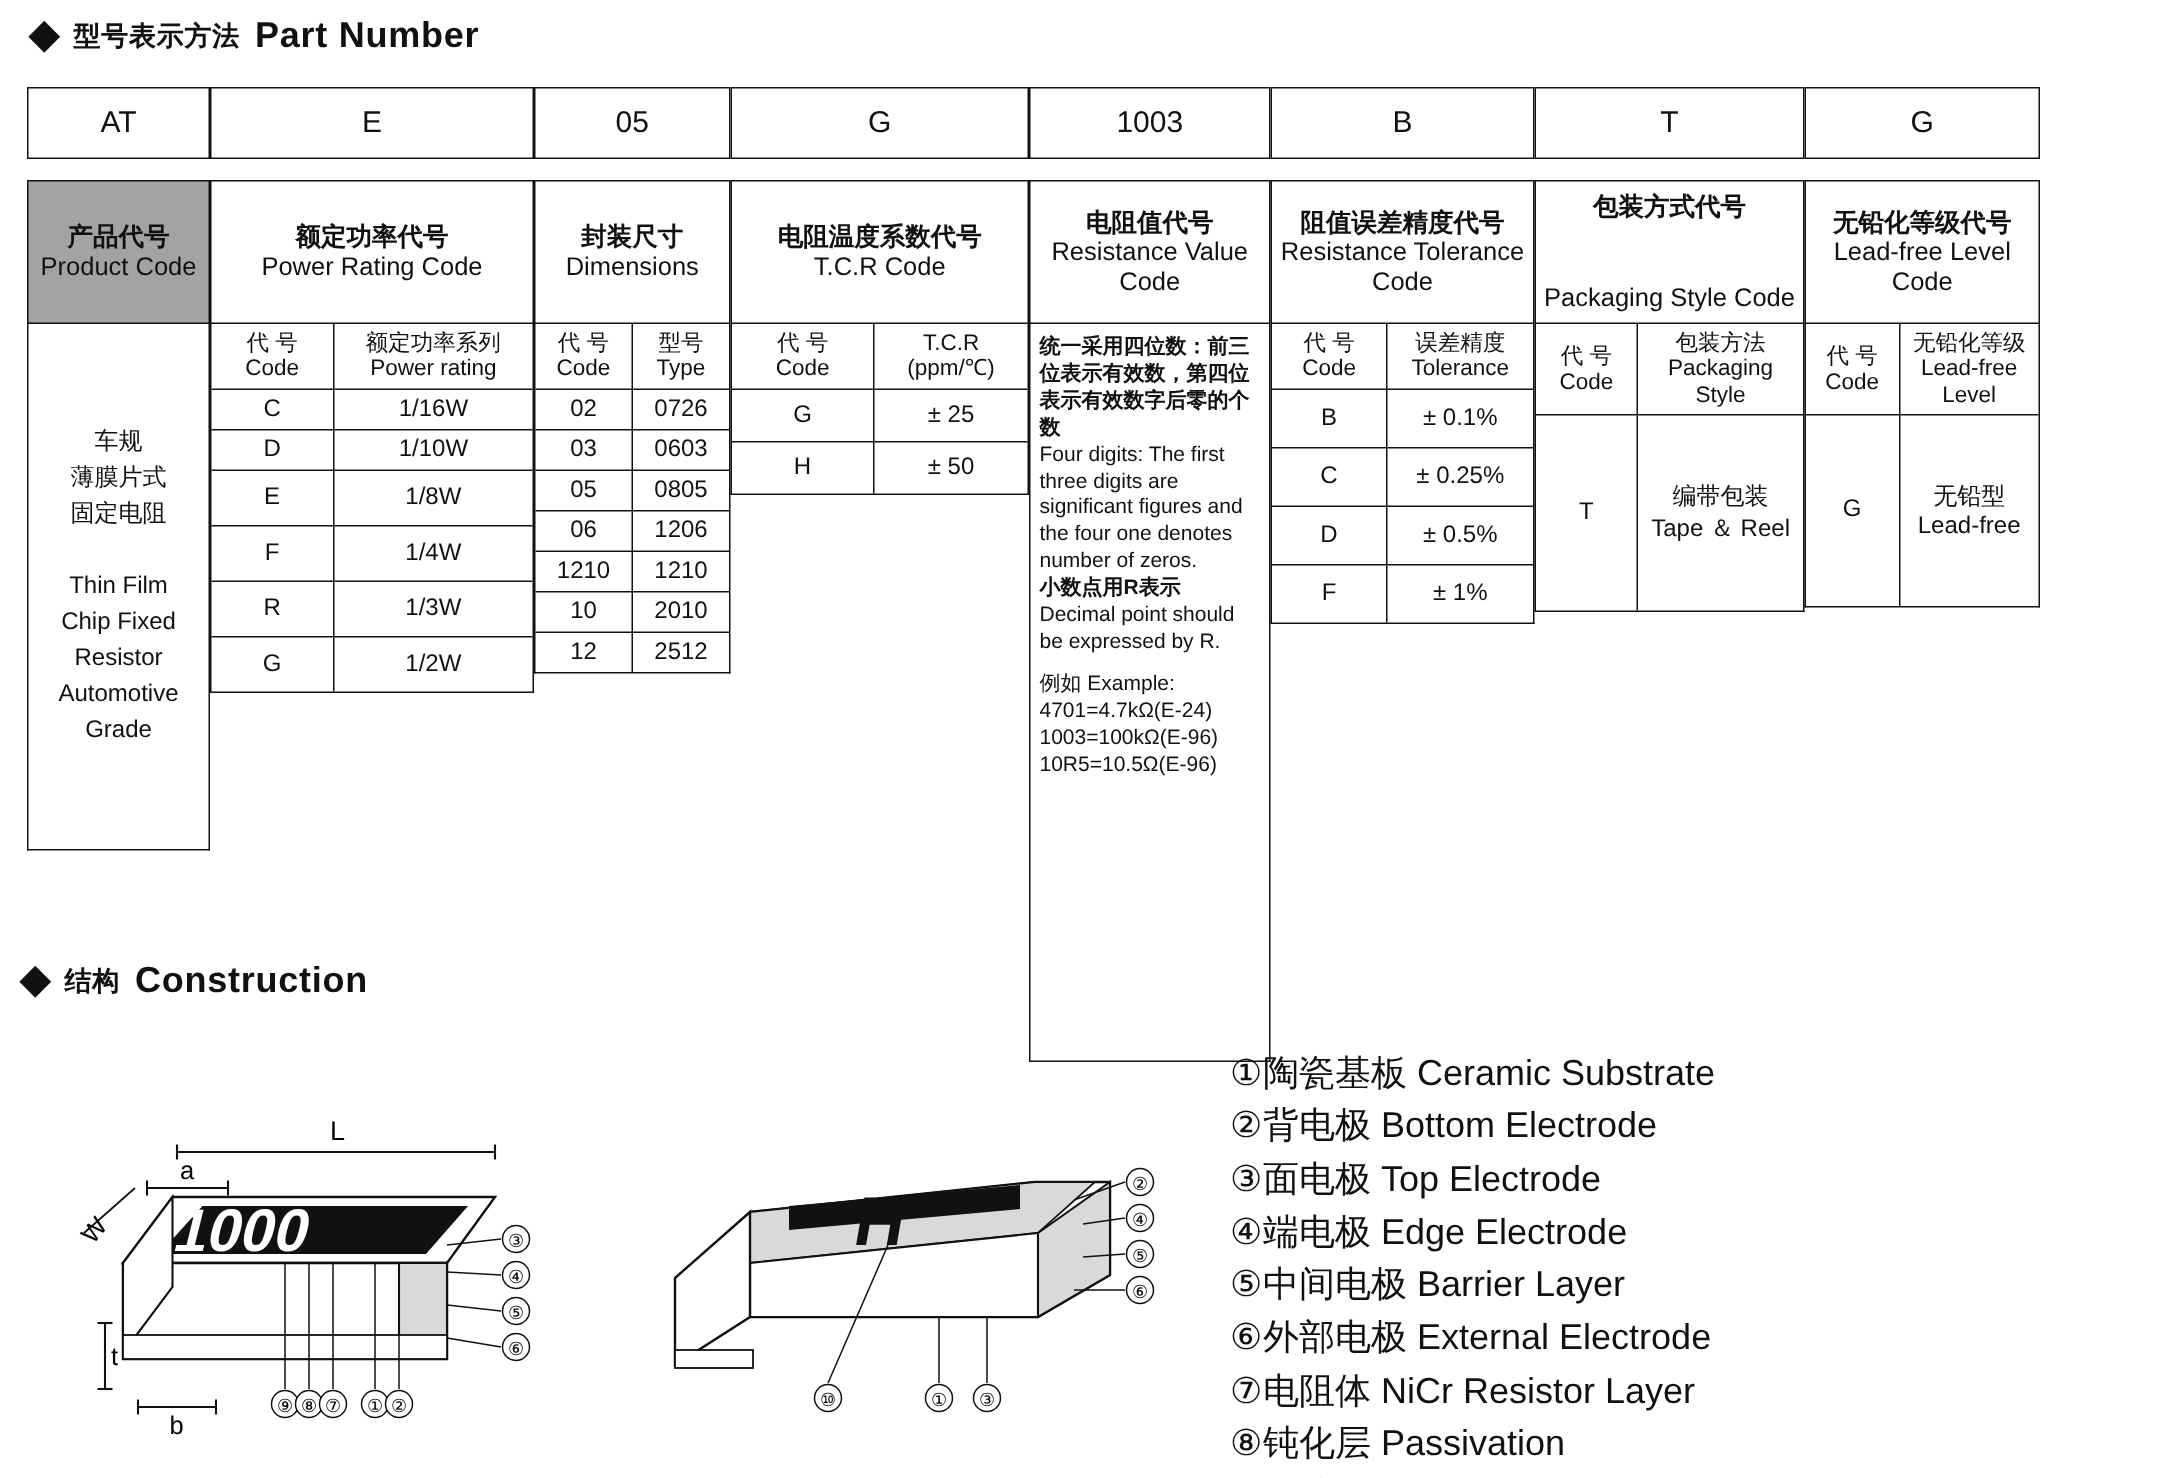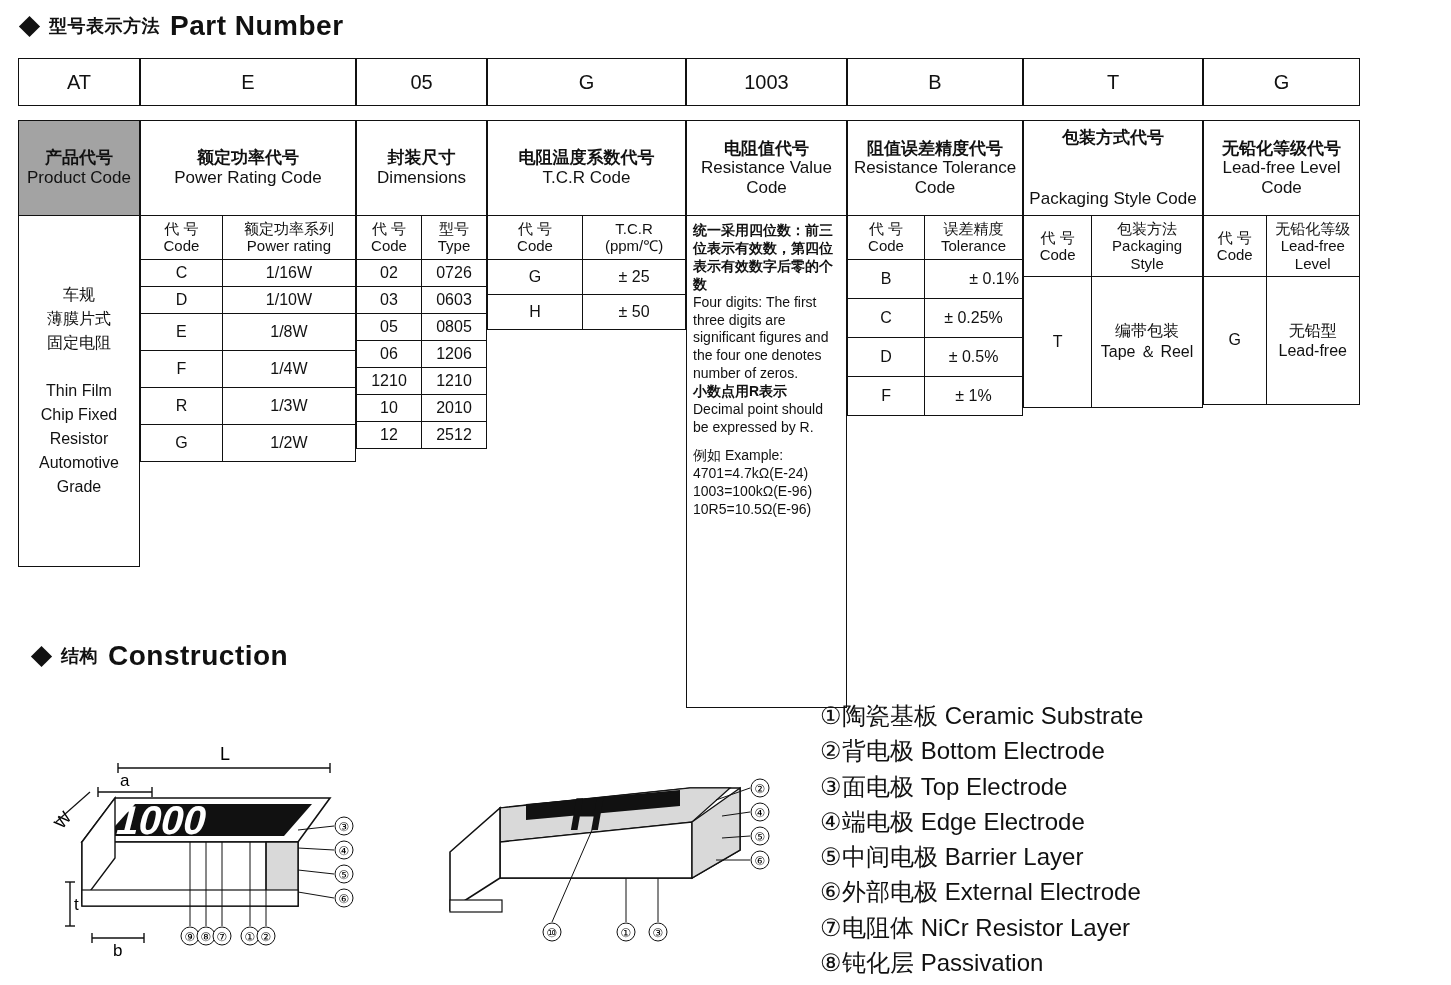--- a/index.html
+++ b/index.html
@@ -12,21 +12,21 @@
   }
   .section-title{
     display:flex;align-items:center;gap:10px;
     font-size:26px;font-weight:bold;letter-spacing:0.5px;
   }
   .diamond{
     width:15px;height:15px;background:#111;
     transform:rotate(45deg);flex:none;margin-right:2px;
   }
   .title-cn{font-size:18px;font-weight:bold;}
-  .title-en{font-size:28px;font-weight:bold;letter-spacing:0.5px;}
+  .title-en{font-size:24px;font-weight:bold;letter-spacing:0.5px;}
 
   #part-number-title{position:absolute;left:22px;top:10px;}
 
   
   #pn-wrap{position:absolute;left:18px;top:58px;display:flex;align-items:flex-start;gap:0;}
   .col{display:flex;flex-direction:column;}
   .code-box{
     border:1px solid #111;height:46px;display:flex;align-items:center;justify-content:center;
     font-size:20px;margin-bottom:14px;background:#fff;
   }
@@ -49,21 +49,21 @@
   .plain{
     border:1px solid #111;border-top:none;text-align:center;font-size:16px;line-height:1.5;
     padding:16px 4px;
   }
   .prose{
     border:1px solid #111;border-top:none;font-size:14px;line-height:1.28;
     padding:6px 6px 8px 6px;text-align:left;
   }
 
   
-  #construction-title{position:absolute;left:34px;top:640px;}
+  #construction-title{position:absolute;left:16px;top:640px;}
   #legend{position:absolute;left:820px;top:698px;font-size:24px;line-height:1.47;}
   .legend-row{white-space:nowrap;}
   .legend-num{display:inline-block;width:22px;}
 
   #fig-left{position:absolute;left:40px;top:730px;}
   #fig-right{position:absolute;left:430px;top:760px;}
 </style>
 </head>
 <body>
 
@@ -240,21 +240,21 @@
       <table class="inner">
         <tbody>
             <tr>
           <td class="hdr nb-left nb-top" style="width:44%;white-space:pre-line;">代 号
 Code</td>
           <td class="hdr nb-right nb-top" style="white-space:pre-line;">误差精度
 Tolerance</td>
         </tr>
         <tr>
               <td class="nb-left" style="padding:10px 3px;">B</td>
-              <td class="nb-right" style="padding:6px 3px;text-align:right;">± 0.1%</td>
+              <td class="nb-right" style="padding:6px 3px;">± 0.1%</td>
             </tr>
         <tr>
               <td class="nb-left" style="padding:10px 3px;">C</td>
               <td class="nb-right" style="padding:10px 3px;">± 0.25%</td>
             </tr>
         <tr>
               <td class="nb-left" style="padding:10px 3px;">D</td>
               <td class="nb-right" style="padding:10px 3px;">± 0.5%</td>
             </tr>
         <tr>

